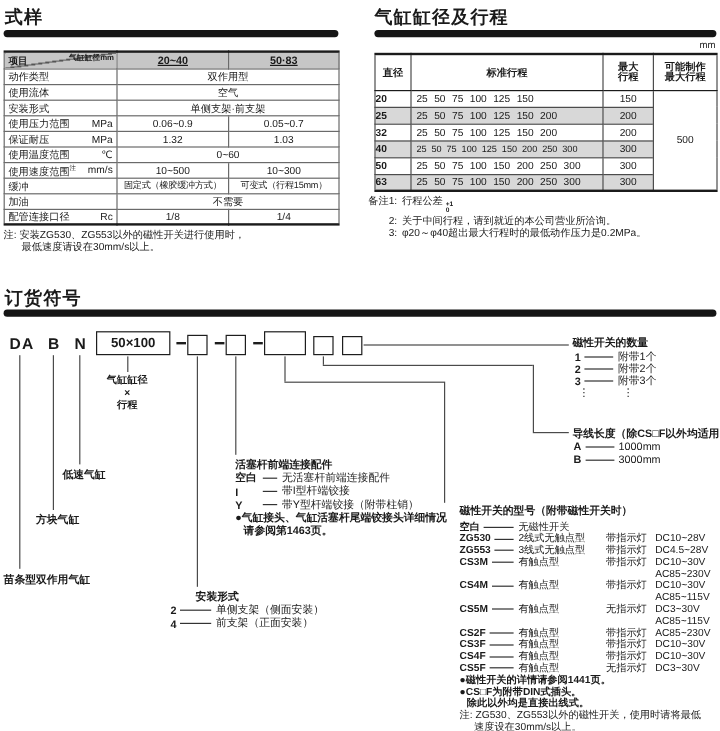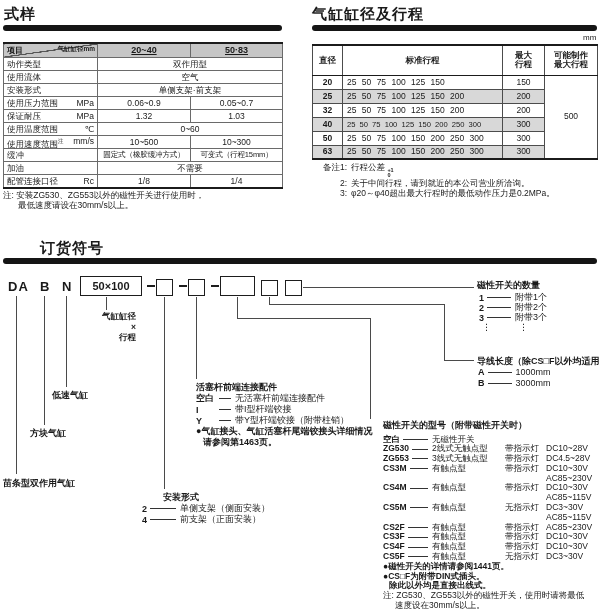--- a/index.html
+++ b/index.html
@@ -30,46 +30,46 @@
   .snotes { position:absolute; left:3px; top:190px; font-size:8.5px; line-height:10px; }
   .snotes .i2 { padding-left:15px; }
 
   
   .unit-mm { position:absolute; font-size:8px; }
   .bore { position:absolute; left:312px; top:44px; width:285px; font-size:8.5px;
           border-top:2px solid #1b1b1b; border-bottom:2px solid #1b1b1b; }
   .bore th, .bore td { border:1px solid #4c4c4c; }
   .bore th { height:30px; font-size:8.5px; line-height:9px; border-bottom:1.6px solid #1b1b1b; }
   .bore td { height:14px; line-height:11px; }
-  .bore td.dia { text-align:center; font-weight:bold; }
+  .bore td.dia { text-align:left; font-weight:bold; }
   .bore td.st { padding-left:4px; word-spacing:3px; }
   .bore td.st.s8 { font-size:7.6px; word-spacing:2px; }
   .bore td.mx { text-align:center; }
   .bore td.pos { text-align:center; background:#fff; }
   .bore tr.alt td { background:#d8d8d8; }
 
-  .bnotes { position:absolute; left:320px; top:162px; font-size:8.5px; line-height:10px;
+  .bnotes { position:absolute; left:304px; top:162px; font-size:8.5px; line-height:10px;
             display:grid; grid-template-columns:27px auto; column-gap:4px; }
   .bnotes .m { text-align:right; white-space:nowrap; }
   .tol { display:inline-flex; flex-direction:column; font-size:5.5px; line-height:5px;
          vertical-align:-2px; font-weight:bold; }
 
   
   .codeltr { position:absolute; font-size:13px; font-weight:bold; letter-spacing:1px; }
   .cbox { position:absolute; border:1.6px solid #1d1d1d; background:#fff;
           display:flex; align-items:center; justify-content:center; font-weight:bold; }
   .dash { position:absolute; width:8px; height:2.4px; background:#1d1d1d; }
   .vl { position:absolute; width:1px; background:#4a4a4a; }
   .hl { position:absolute; height:1px; background:#4a4a4a; }
   .dlabel { position:absolute; font-size:9px; font-weight:bold; white-space:nowrap; }
   .dtext  { position:absolute; font-size:9px; white-space:nowrap; }
   .kv { position:absolute; display:flex; align-items:center; font-size:9px; white-space:nowrap; }
   .kv .k { font-weight:bold; }
   .kv .lead { border-top:1px solid #333; margin:0 4px 0 3px; }
-  .sizebox-label { position:absolute; width:60px; text-align:right; font-size:8.5px;
+  .sizebox-label { position:absolute; width:60px; text-align:center; font-size:8.5px;
                    font-weight:bold; line-height:10.5px; }
 
   
   .sw { position:absolute; left:383px; top:419px; width:216px; font-size:8.5px; }
   .sw .t { font-weight:bold; font-size:9px; margin-bottom:2.5px; white-space:nowrap; }
   .smrow { display:grid; grid-template-columns:49px 73px 41px 52px; line-height:9.8px; height:9.8px; }
   .smrow .c { display:flex; align-items:center; font-weight:bold; }
   .smrow .c .lead { flex:1; border-top:1px solid #333; margin:0 4px 0 3px; }
   .sw .bullet { line-height:9.8px; white-space:nowrap; }
   .sw .note { line-height:9.8px; white-space:nowrap; }
@@ -238,21 +238,21 @@
     <span class="tol">
         <b>+1</b>
         <b>0</b>
       </span></span>
   <span class="m">2:</span>
   <span>关于中间行程，请到就近的本公司营业所洽询。</span>
   <span class="m">3:</span>
   <span>φ20～φ40超出最大行程时的最低动作压力是0.2MPa。</span>
 </div>
 
-<h2 class="sec-title" style="left:4px;top:239px;margin-left:36px;">订货符号</h2>
+<h2 class="sec-title" style="left:4px;top:239px;">订货符号</h2>
 <div class="bar" style="left:3px;top:258px;width:594px;"></div>
 
 <span class="codeltr" style="left:8px;top:279px;">DA</span>
 <span class="codeltr" style="left:40px;top:279px;">B</span>
 <span class="codeltr" style="left:62px;top:279px;">N</span>
 <div class="cbox" style="left:80px;top:276px;width:62px;height:20px;font-size:11px;">50×100</div>
 <div class="dash" style="left:147px;top:285px;"></div>
 <div class="cbox" style="left:156px;top:279px;width:17px;height:17px;"></div>
 <div class="dash" style="left:179px;top:285px;"></div>
 <div class="cbox" style="left:188px;top:279px;width:17px;height:17px;"></div>

